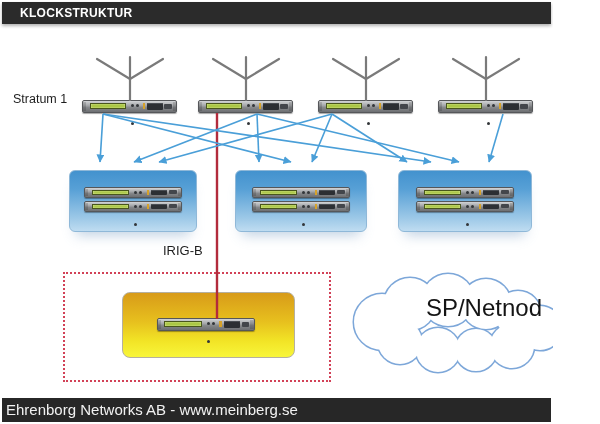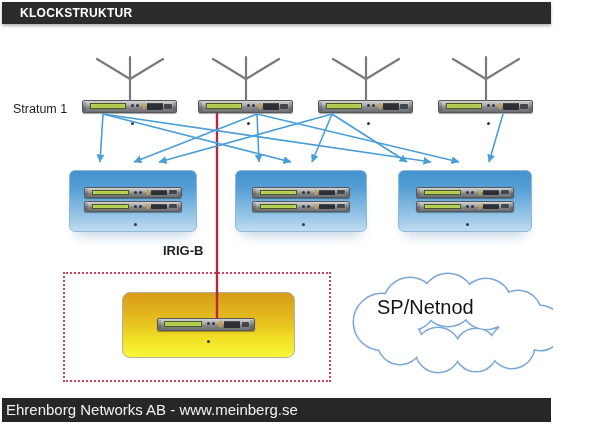--- a/index.html
+++ b/index.html
@@ -12,21 +12,21 @@
   .slide{position:relative;width:553px;height:424px;background:#fff;overflow:hidden;
          font-family:"Liberation Sans",sans-serif;}
 
   .titlebar{position:absolute;top:2px;left:2px;right:2px;height:22px;background:var(--bar-bg);
             color:#fff;font-size:12px;font-weight:bold;letter-spacing:.3px;line-height:23px;
             padding-left:18px;box-sizing:border-box;box-shadow:0 2px 3px rgba(0,0,0,.3);}
   .footerbar{position:absolute;bottom:2px;left:2px;right:2px;height:24px;background:#272727;
              color:#f2f2f2;font-size:15px;line-height:24px;padding-left:4px;box-sizing:border-box;}
 
   .lbl{position:absolute;color:#1d1d1d;font-size:12.5px;}
-  .lbl.bold{font-weight:bold;font-size:13px;}
+  .lbl.bold{font-weight:normal;font-size:13px;}
 
   svg.overlay{position:absolute;left:0;top:0;z-index:5;pointer-events:none;}
   .ant{stroke:var(--antenna);stroke-width:2.2;stroke-linecap:round;}
   .arrow-line{stroke:var(--arrow);stroke-width:1.6;fill:none;}
   .arrowhead{fill:var(--arrow);}
   .irigline{stroke:var(--irig-line);stroke-width:2.4;}
   .cloud-stroke circle{fill:#fff;stroke:var(--cloud-stroke);stroke-width:3;}
   .cloud-fill circle{fill:#fff;stroke:none;}
 
   .grp{position:absolute;width:130px;height:60px;border-radius:6px;border:1px solid #8FB8D8;
@@ -52,33 +52,33 @@
   .d-led{left:64.5%;top:22%;width:2.5%;height:52%;background:#D6A22A;}
   .d-mod{background:#2C2F33;border-radius:1px;}
   .d-mod.m1{left:69%;top:18%;width:16.5%;height:60%;box-shadow:inset 0 1px 0 #4a4e53;}
   .d-mod.m2{left:87.5%;top:24%;width:8%;height:48%;background:#43464b;}
 
   .topdev{width:95px;height:13px;top:100px;}
   .grp .device{width:98px;height:11px;left:50%;margin-left:-49px;}
   .grp .dev1{top:16px;} .grp .dev2{top:30px;}
   .ydev{width:98px;height:13px;left:50%;top:25px;margin-left:-52px;}
 
-  .cloudtext{position:absolute;left:377px;top:294px;width:152px;text-align:left;z-index:6;
-             color:#141414;font-size:20px;line-height:27px;}
+  .cloudtext{position:absolute;left:390px;top:294px;width:152px;text-align:right;z-index:6;
+             color:#141414;font-size:24px;line-height:27px;}
 </style>
 </head>
 <body>
 
 <div class="slide">
 
   <div class="titlebar">
     <span>KLOCKSTRUKTUR</span>
   </div>
 
-  <div class="lbl" style="left:13px;top:102px;">Stratum 1</div>
+  <div class="lbl" style="left:13px;top:92px;">Stratum 1</div>
   <div class="lbl" style="left:555px;top:99px;">Q?</div>
   <div class="lbl bold" style="left:163px;top:243px;">IRIG-B</div>
 
   <div class="dotted"></div>
   <div class="ybox">
     <div class="device ydev">
         <span class="d-ear l"></span>
         <span class="d-lcd"></span>
         <span class="d-dots"><i></i><i></i><i></i></span>
         <span class="d-led"></span>

